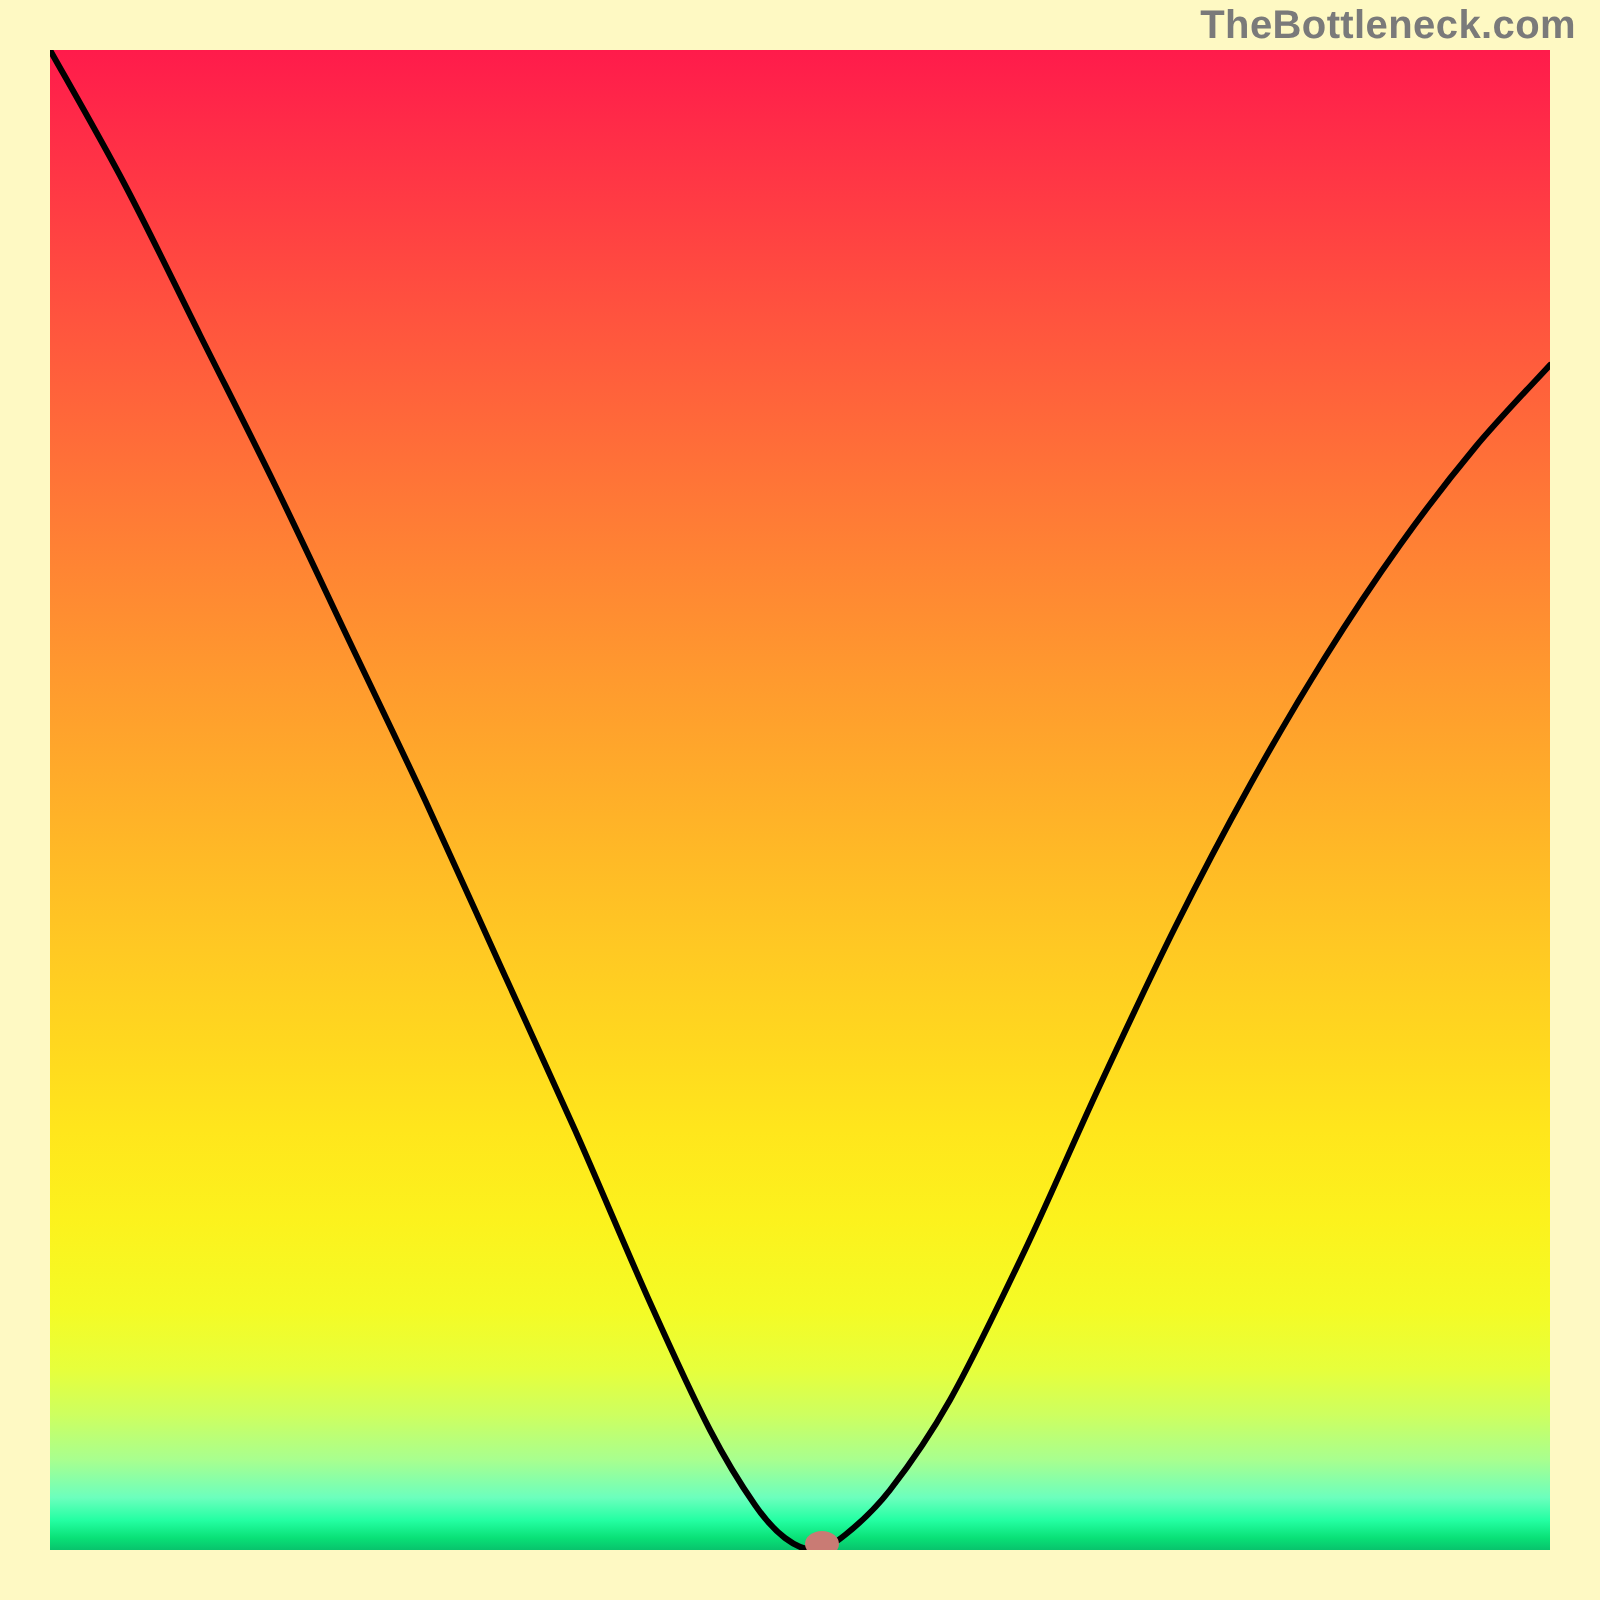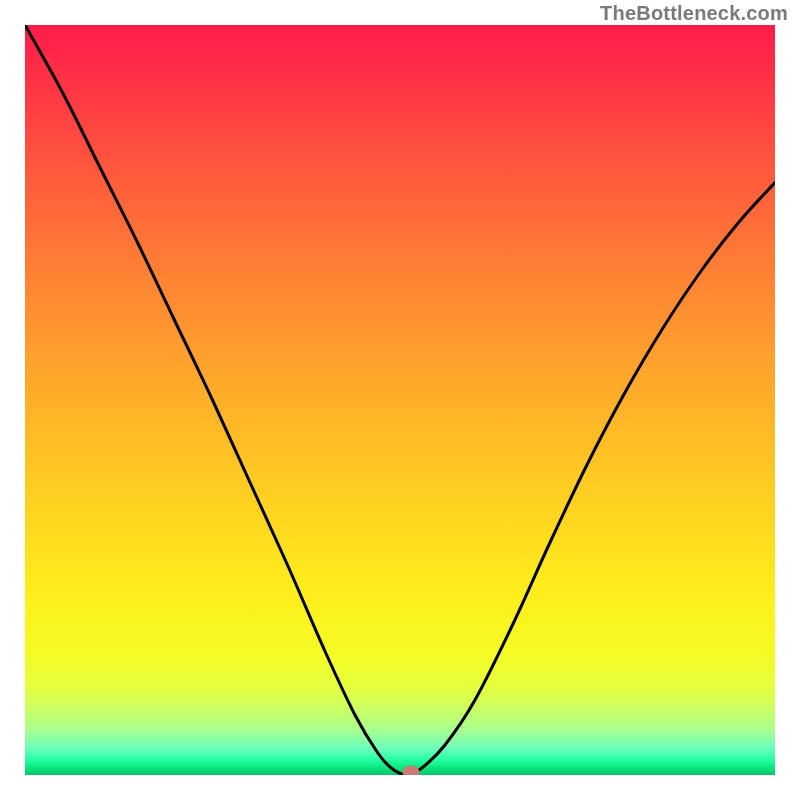--- a/index.html
+++ b/index.html
@@ -7,21 +7,21 @@
     padding: 0;
     width: 800px;
     height: 800px;
     background: #000;
     font-family: Arial, Helvetica, sans-serif;
   }
   .container {
     position: relative;
     width: 800px;
     height: 800px;
-    background: #ffffff;
+    background: #fef9c3;
   }
   .watermark {
     position: absolute;
     top: 2px;
     right: 12px;
     color: #7a7a7a;
     font-size: 20px;
     font-weight: 600;
     letter-spacing: 0.2px;
     z-index: 10;

